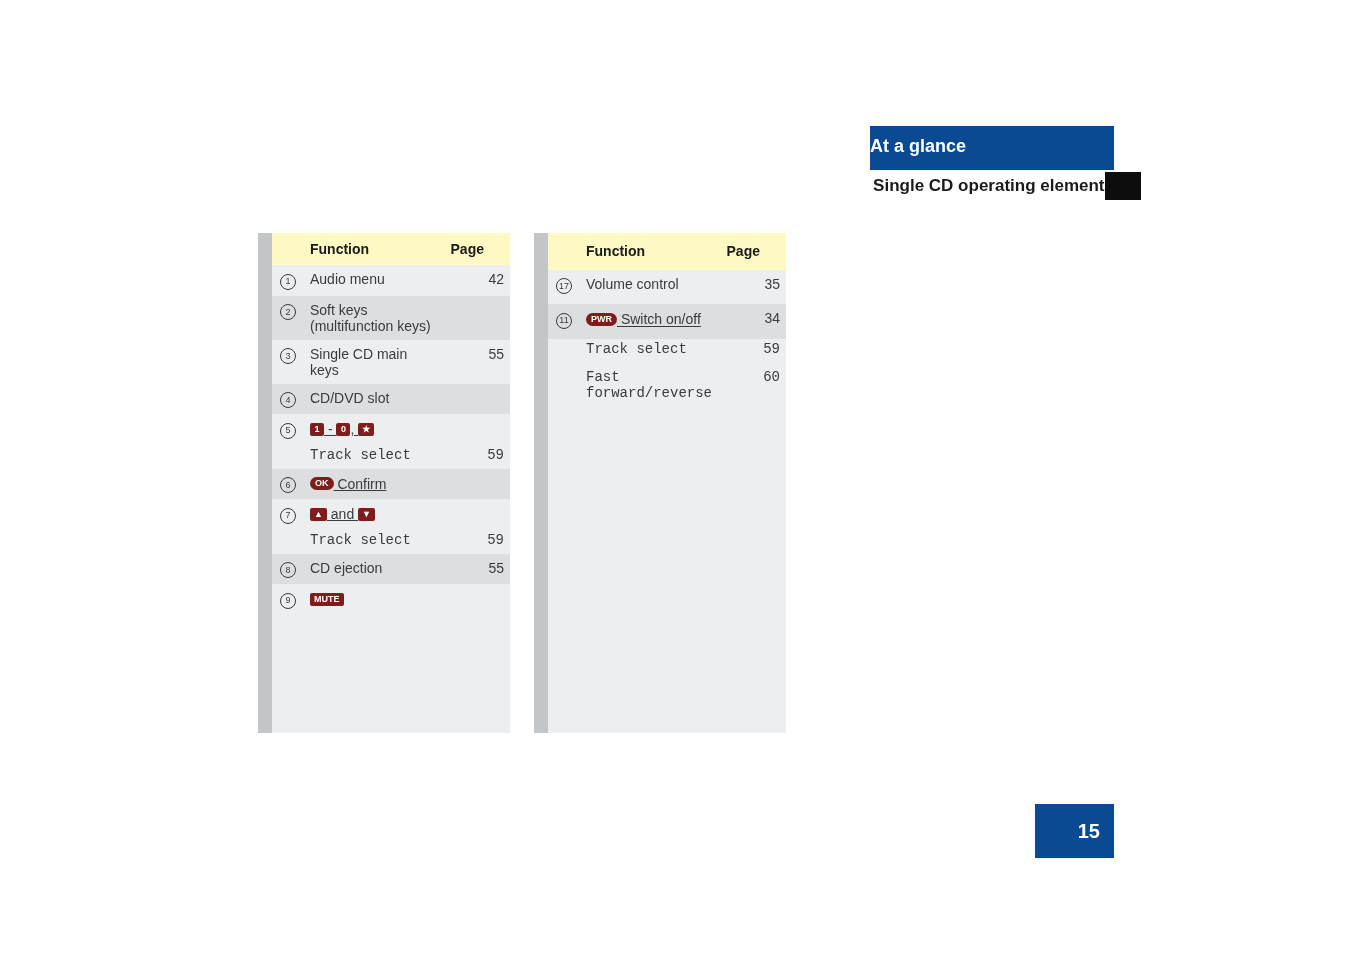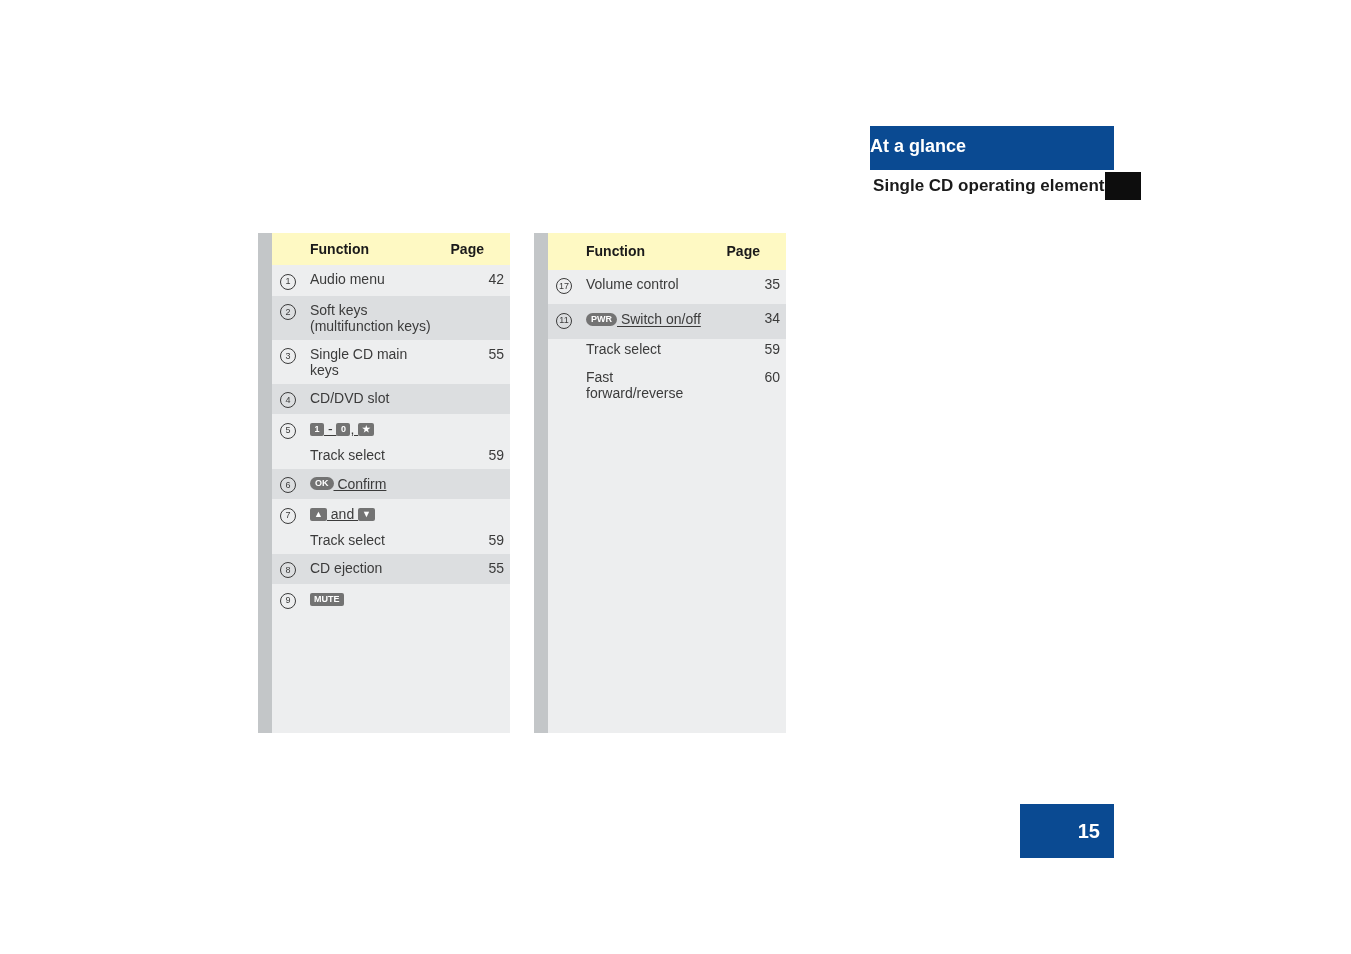--- a/index.html
+++ b/index.html
@@ -81,51 +81,51 @@
     border: 1.2px solid #3b3b3b;
     border-radius: 50%;
     font-size: 9px;
     align-items: center;
     justify-content: center;
     line-height: 1;
     font-family: Arial, sans-serif;
   }
   .keycap {
     display: inline-block;
-    background: #737373;
+    background: #7f1d1d;
     color: #fff;
     font-size: 9px;
     font-weight: 700;
     padding: 2px 4px;
     border-radius: 2px;
     line-height: 1;
     min-width: 14px;
     text-align: center;
     vertical-align: middle;
   }
   .keycap.oval { border-radius: 7px; padding: 2px 5px; }
   .arrow-up::before { content: "\25B2"; }
   .arrow-down::before { content: "\25BC"; }
   .star::before { content: "\2605"; }
   .page-badge {
     position: absolute;
     top: 804px;
     right: 237px;
-    width: 94px;
+    width: 79px;
     height: 54px;
     background: #0a4a92;
     color: #ffffff;
     font-weight: 700;
     font-size: 20px;
     display: flex;
     align-items: center;
     justify-content: flex-end;
     padding-right: 14px;
   }
-  .subrow td { padding-top: 2px; }
+  .subrow td { padding-top: 2px; font-family: Liberation Mono, monospace; }
   .inline-text { vertical-align: middle; text-decoration: underline; }
 </style>
 </head>
 <body>
 
 <div class="header-band">
   <span>At a glance</span>
 </div>
 
 <div class="subheader">Single CD operating elements</div>

